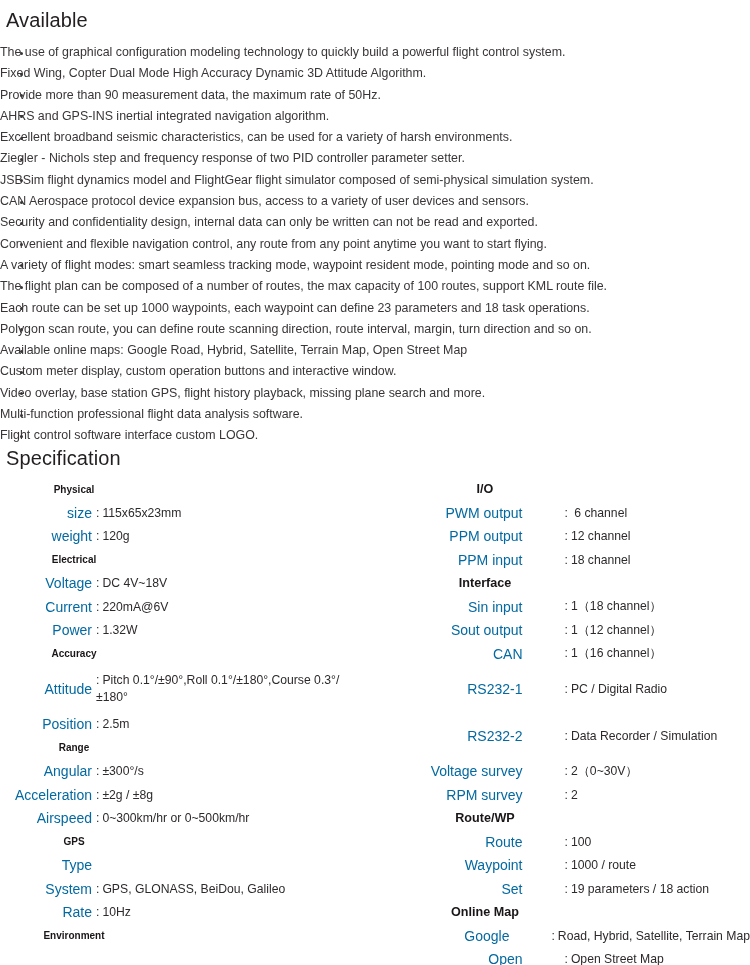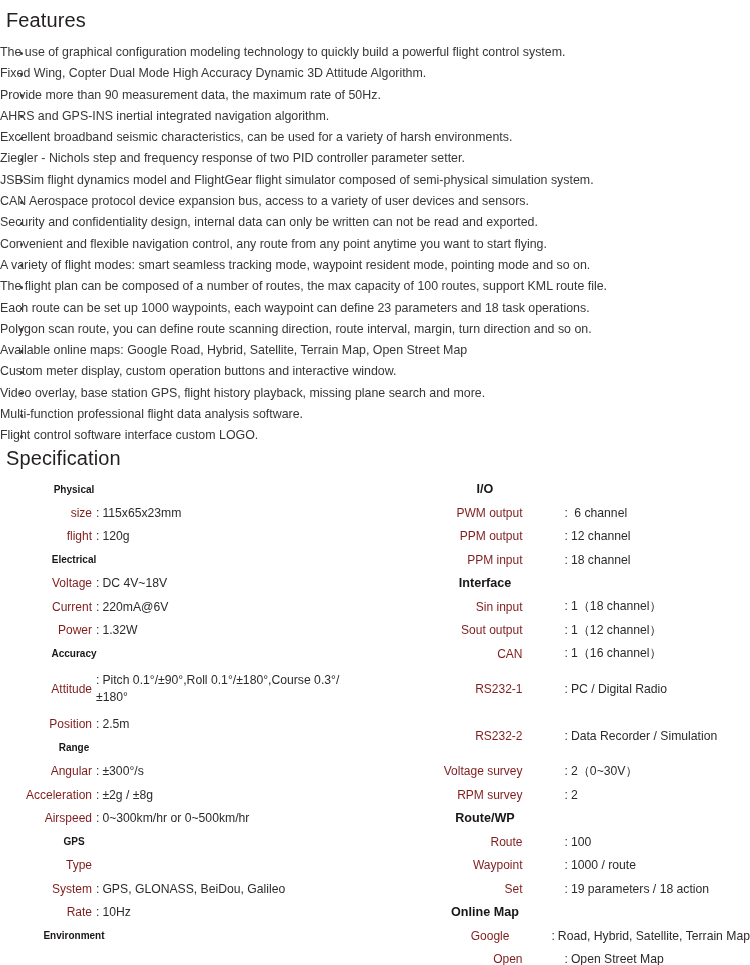--- a/index.html
+++ b/index.html
@@ -75,22 +75,22 @@
   }
 
   
   .spec-row {
     display: flex;
     align-items: center;
     min-height: 23.5px;
   }
   .spec-row .lbl {
     text-align: right;
-    font-size: 12px;
-    color: #7f1d1d;
+    font-size: 14px;
+    color: #0369a1;
     white-space: nowrap;
     padding-right: 4px;
   }
   .spec-row .val {
     text-align: left;
     font-size: 12.2px;
     color: #2e2a2c;
     white-space: nowrap;
   }
   .spec-row .val.wrap { white-space: normal; line-height: 17px; }
@@ -125,21 +125,21 @@
 
   .spec-row.tall { min-height: 47px; }
 
   .colon { padding: 0 3px 0 0; }
 </style>
 </head>
 <body>
 
 <div class="page">
 
-  <h1 class="section-heading" id="features-heading">Features</h1>
+  <h1 class="section-heading" id="features-heading">Available</h1>
 
   <ul class="features-list" id="features-list">
       <li>The use of graphical configuration modeling technology to quickly build a powerful flight control system.</li>
       <li>Fixed Wing, Copter Dual Mode High Accuracy Dynamic 3D Attitude Algorithm.</li>
       <li>Provide more than 90 measurement data, the maximum rate of 50Hz.</li>
       <li>AHRS and GPS-INS inertial integrated navigation algorithm.</li>
       <li>Excellent broadband seismic characteristics, can be used for a variety of harsh environments.</li>
       <li>Ziegler - Nichols step and frequency response of two PID controller parameter setter.</li>
       <li>JSBSim flight dynamics model and FlightGear flight simulator composed of semi-physical simulation system.</li>
       <li>CAN Aerospace protocol device expansion bus, access to a variety of user devices and sensors.</li>
@@ -160,21 +160,21 @@
 
   <div class="spec-wrap">
     <div class="spec-columns">
       <div class="spec-col col-left" id="spec-left">
           <div class="grp">Physical</div>
           <div class="spec-row">
             <div class="lbl">size</div>
             <div class="val"><span class="colon">:</span><span>115x65x23mm</span></div>
           </div>
           <div class="spec-row">
-            <div class="lbl">flight</div>
+            <div class="lbl">weight</div>
             <div class="val"><span class="colon">:</span><span>120g</span></div>
           </div>
           <div class="grp">Electrical</div>
           <div class="spec-row">
             <div class="lbl">Voltage</div>
             <div class="val"><span class="colon">:</span><span>DC 4V~18V</span></div>
           </div>
           <div class="spec-row">
             <div class="lbl">Current</div>
             <div class="val"><span class="colon">:</span><span>220mA@6V</span></div>

